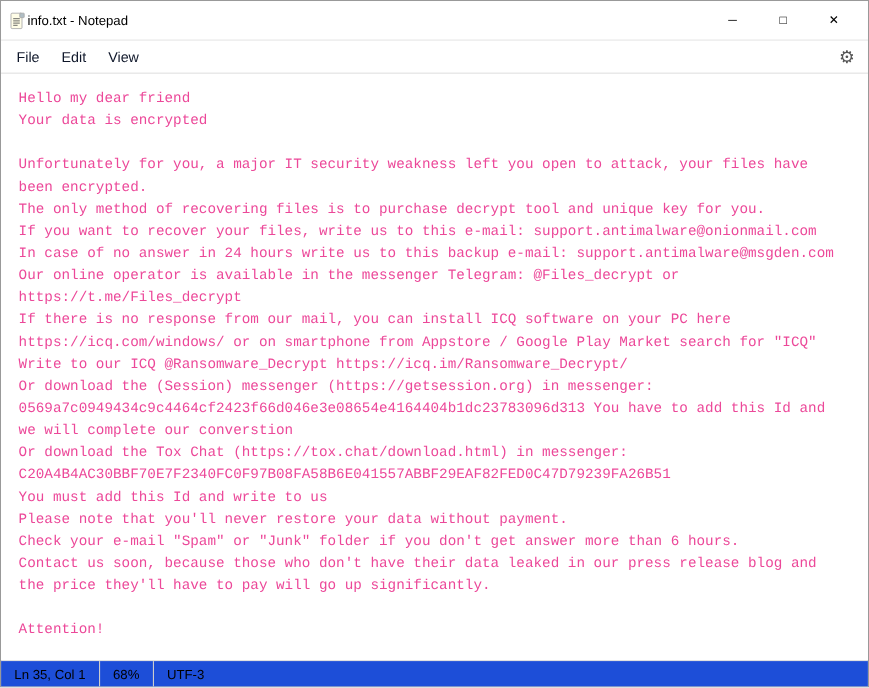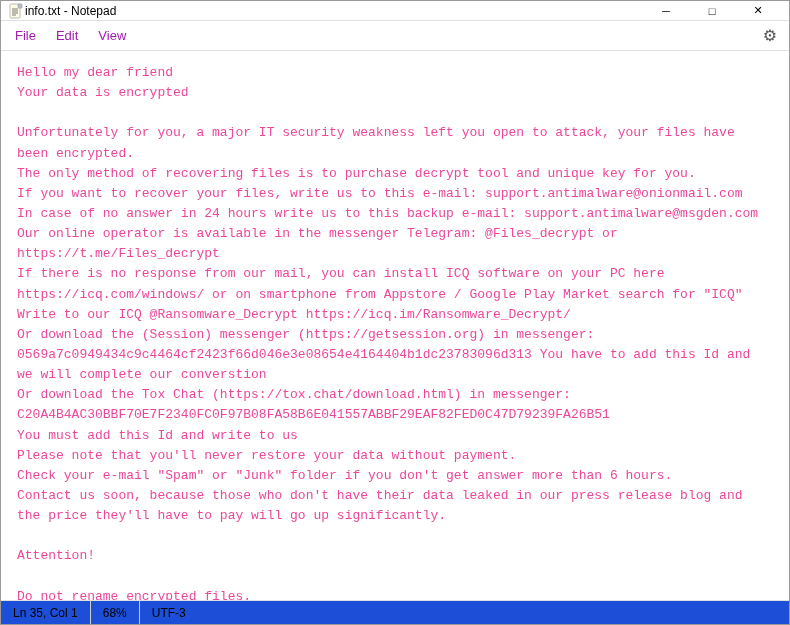--- a/index.html
+++ b/index.html
@@ -16,21 +16,21 @@
       width: 790px;
       height: 625px;
       background: #fff;
       display: flex;
       flex-direction: column;
       border: 1px solid #999;
     }
 
     .title-bar {
       background: #fff;
-      height: 20px;
+      height: 36px;
       display: flex;
       align-items: center;
       padding: 0 8px;
       border-bottom: 1px solid #e0e0e0;
       flex-shrink: 0;
     }
 
     .title-bar-text {
       flex: 1;
       font-size: 12px;
@@ -62,21 +62,21 @@
       align-items: center;
       padding: 0 4px;
       border-bottom: 1px solid #e0e0e0;
       flex-shrink: 0;
       background: #fff;
     }
 
     .menu-item {
       padding: 4px 10px;
       font-size: 13px;
-      color: #a21caf;
+      color: #0f172a;
       cursor: pointer;
       border-radius: 3px;
     }
 
     .menu-gear {
       margin-left: auto;
       padding: 4px 8px;
       cursor: pointer;
       color: #555;
       font-size: 16px;

